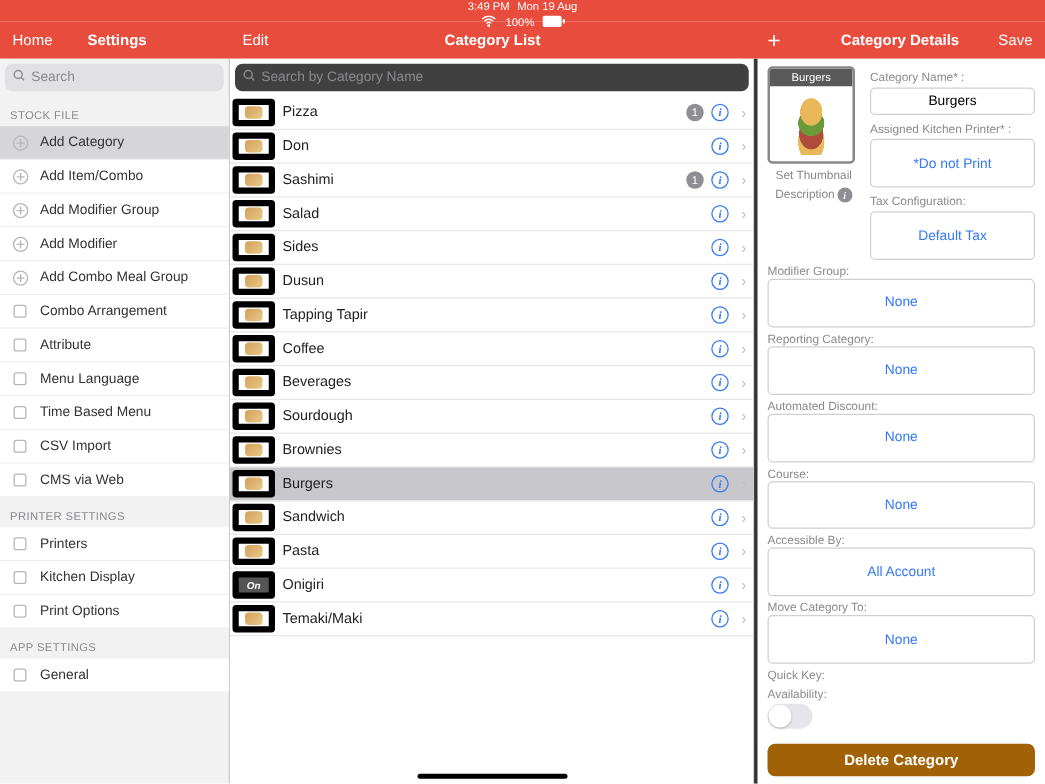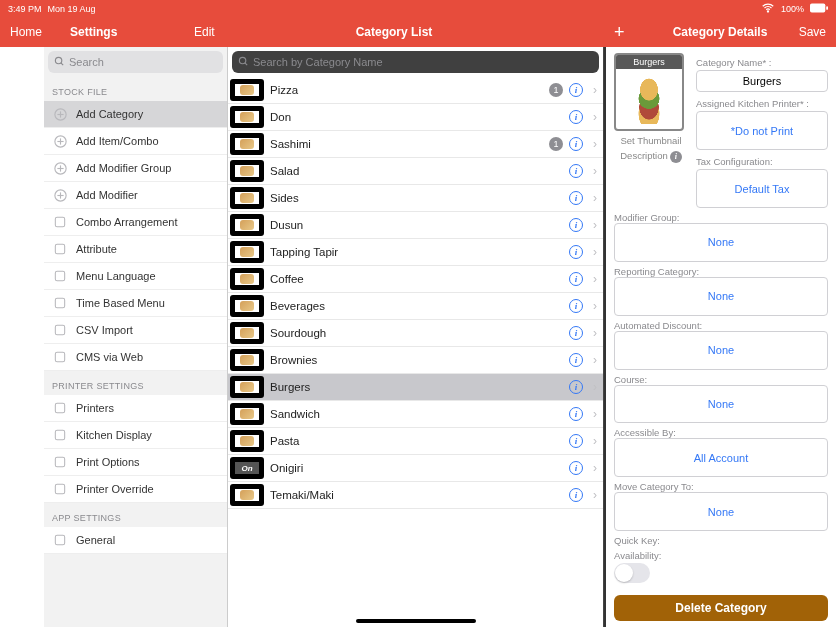--- a/index.html
+++ b/index.html
@@ -1,28 +1,28 @@
 <!DOCTYPE html>
 <html><head>
 <meta charset="utf-8">
 <style>
   * { box-sizing: border-box; margin: 0; padding: 0; font-family: -apple-system, Helvetica, Arial, sans-serif; }
   html, body { width: 836px; height: 627px; overflow: hidden; background: #fff; }
-  .statusbar { height: 17px; background: #E74C3C; color: #fff; font-size: 9px; display: flex; align-items: center; padding: 0 8px; justify-content: space-between; font-weight: 500;}
+  .statusbar { height: 17px; background: #E74C3C; color: #fff; font-size: 9px; display: flex; align-items: center; padding: 0 8px; justify-content: space-between; font-weight: 500; flex-direction: column;}
   .statusbar .left { display:flex; gap:6px; }
   .statusbar .right { display:flex; gap:6px; align-items:center;}
   .topbar { height: 30px; background: #E74C3C; color: #fff; font-size: 12px; display: flex; }
   .topbar .col1 { width: 184px; display:flex; align-items:center; padding:0 10px; gap:28px;}
   .topbar .col2 { flex: 1; display:flex; align-items:center; position:relative; padding:0 10px;}
   .topbar .col2 .title { position:absolute; left:50%; transform:translateX(-50%); font-weight:600;}
   .topbar .col3 { width: 232px; display:flex; align-items:center; position:relative; padding:0 10px;}
   .topbar .col3 .plus { font-size:18px; font-weight:300; }
   .topbar .col3 .title { position:absolute; left:50%; transform:translateX(-50%); font-weight:600;}
   .topbar .col3 .save { margin-left:auto; }
-  .main { display:flex; height: 580px; padding-left: 44px; }
+  .main { display:flex; height: 580px; }
   .sidebar { width:184px; border-right:1px solid #ccc; display:flex; flex-direction:column; background:#f2f2f2;}
   .search { margin:4px; background:#e1e1e3; border-radius:6px; height:22px; display:flex; align-items:center; padding:0 6px; color:#8a8a8e; font-size:11px; gap:4px;}
   .section-hdr { font-size:9px; color:#8a8a8e; padding:10px 8px 4px; letter-spacing:0.3px; background:#f2f2f2;}
   .side-item { height:27px; display:flex; align-items:center; padding:0 8px; gap:8px; font-size:11px; color:#333; background:#fff; border-bottom:1px solid #eee; cursor:pointer;}
   .side-item.active { background:#d6d6d8; }
   .side-icon { width:16px; height:16px; display:flex; align-items:center; justify-content:center; color:#b8b8bc; font-size:14px;}
   .center { flex:1; border-right:1px solid #444; display:flex; flex-direction:column; background:#fff; position:relative;}
   .csearch { margin:4px; background:#404040; border-radius:6px; height:22px; display:flex; align-items:center; padding:0 6px; color:#8a8a8e; font-size:11px; gap:4px;}
   .catlist { flex:1; overflow:hidden; }
   .cat-row { height:27px; display:flex; align-items:center; padding:0 4px 0 2px; border-bottom:1px solid #e8e8e8; gap:6px; font-size:11.5px; color:#222; cursor:pointer;}
@@ -142,20 +142,30 @@
             <svg width="15" height="15" viewBox="0 0 24 24" fill="none" stroke="#b8b8bc" stroke-width="1.8">
               <circle cx="12" cy="12" r="9"></circle>
               <line x1="12" y1="7" x2="12" y2="17"></line>
               <line x1="7" y1="12" x2="17" y2="12"></line>
             </svg>
           </span>
           <span>Add Modifier</span>
         </div>
         <div class="side-item">
           <span class="side-icon">
+            <svg width="15" height="15" viewBox="0 0 24 24" fill="none" stroke="#b8b8bc" stroke-width="1.8">
+              <circle cx="12" cy="12" r="9"></circle>
+              <line x1="12" y1="7" x2="12" y2="17"></line>
+              <line x1="7" y1="12" x2="17" y2="12"></line>
+            </svg>
+          </span>
+          <span>Add Combo Meal Group</span>
+        </div>
+        <div class="side-item">
+          <span class="side-icon">
             <svg width="14" height="14" viewBox="0 0 24 24" fill="none" stroke="#b8b8bc" stroke-width="1.8">
               <rect x="4" y="4" width="16" height="16" rx="3"></rect>
             </svg>
           </span>
           <span>Combo Arrangement</span>
         </div>
         <div class="side-item">
           <span class="side-icon">
             <svg width="14" height="14" viewBox="0 0 24 24" fill="none" stroke="#b8b8bc" stroke-width="1.8">
               <rect x="4" y="4" width="16" height="16" rx="3"></rect>
@@ -214,28 +224,20 @@
           </span>
           <span>Kitchen Display</span>
         </div>
         <div class="side-item">
           <span class="side-icon">
             <svg width="14" height="14" viewBox="0 0 24 24" fill="none" stroke="#b8b8bc" stroke-width="1.8">
               <rect x="4" y="4" width="16" height="16" rx="3"></rect>
             </svg>
           </span>
           <span>Print Options</span>
-        </div>
-        <div class="side-item">
-          <span class="side-icon">
-            <svg width="14" height="14" viewBox="0 0 24 24" fill="none" stroke="#b8b8bc" stroke-width="1.8">
-              <rect x="4" y="4" width="16" height="16" rx="3"></rect>
-            </svg>
-          </span>
-          <span>Printer Override</span>
         </div>
       </div>
     <div class="section-hdr">APP SETTINGS</div>
     <div id="app-items">
         <div class="side-item">
           <span class="side-icon">
             <svg width="14" height="14" viewBox="0 0 24 24" fill="none" stroke="#b8b8bc" stroke-width="1.8">
               <rect x="4" y="4" width="16" height="16" rx="3"></rect>
             </svg>
           </span>

